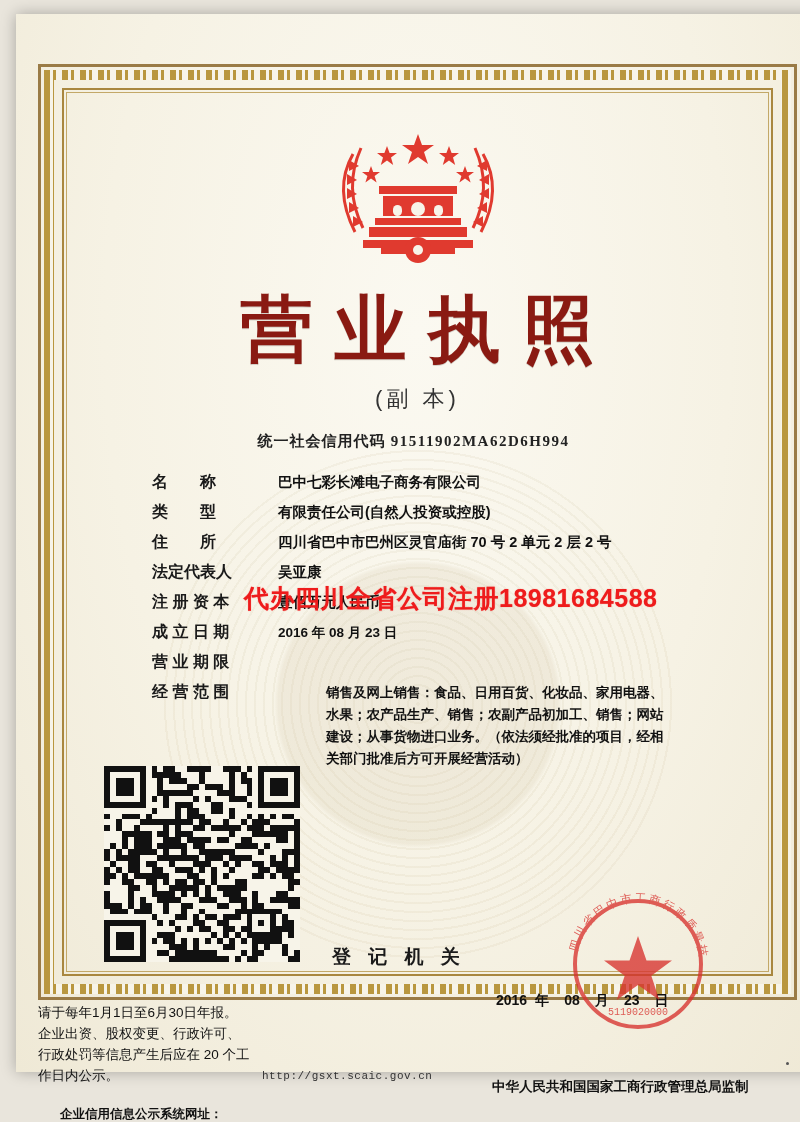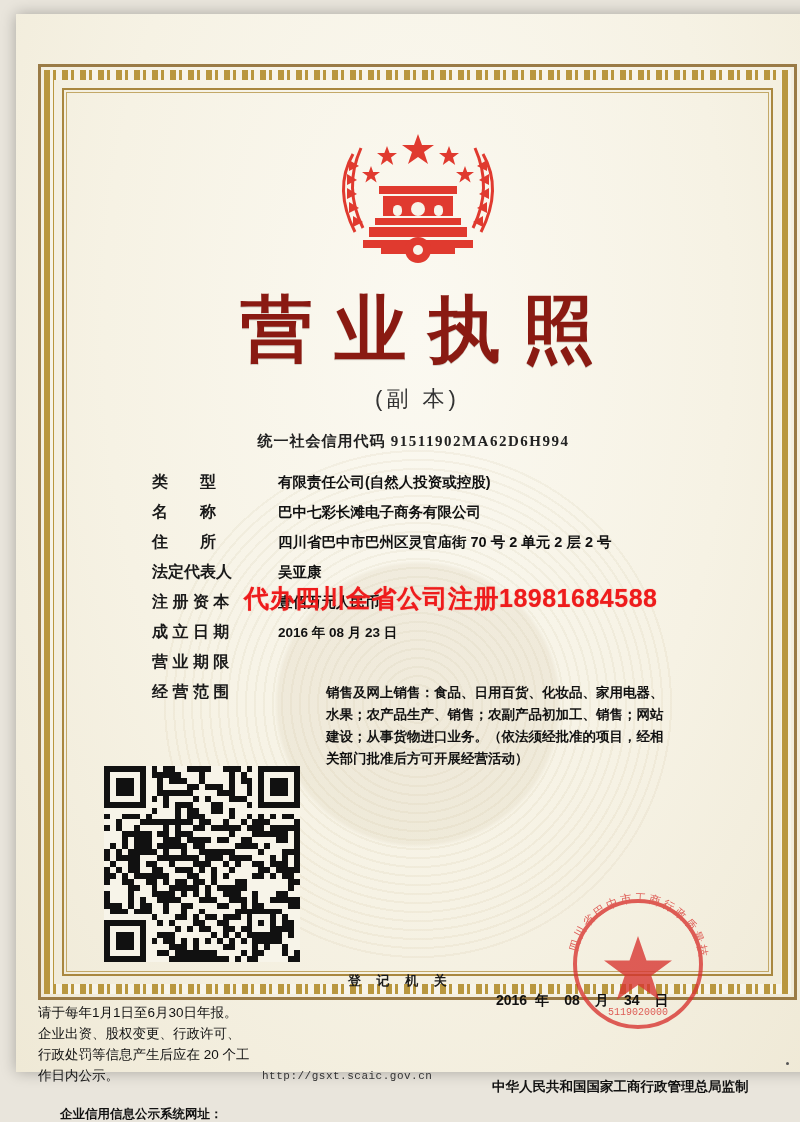--- a/index.html
+++ b/index.html
@@ -76,22 +76,22 @@
   .value{
     font-size:14.5px;color:#111;line-height:21px;font-weight:bold;
     flex:1;padding-left:8px;
   }
   .value.small{font-size:13.5px;font-weight:bold;}
   .value.scope{font-size:13.5px;line-height:22px;font-weight:bold;width:392px;margin-left:48px;}
   
   .qr{position:absolute;left:88px;top:752px;width:196px;height:196px;}
   
   .registry{
-    position:absolute;left:332px;top:930px;font-size:13px;font-weight:bold;
-    letter-spacing:6px;color:#1a1a1a;margin-top:28px;
+    position:absolute;left:316px;top:930px;font-size:19px;font-weight:bold;
+    letter-spacing:6px;color:#1a1a1a;
   }
   .datebar{
     position:absolute;left:480px;top:978px;font-size:14px;color:#111;font-weight:bold;
   }
   .datebar .d{display:inline-block;min-width:30px;text-align:center;}
   .datebar .u{display:inline-block;margin:0 4px;}
   
   .seal{position:absolute;left:540px;top:868px;width:164px;height:164px;opacity:.78;}
   
   .adtext{
@@ -186,26 +186,26 @@
   <div class="title">营业执照</div>
   <div class="subtitle">(副 本)</div>
 
   <div class="credit-code">
     <span>统一社会信用代码</span>
     <span class="num">91511902MA62D6H994</span>
   </div>
 
   <div class="fields">
     <div class="row">
+      <div class="label">名　　称</div>
+      <div class="value">巴中七彩长滩电子商务有限公司</div>
+    </div>
+    <div class="row">
       <div class="label">类　　型</div>
       <div class="value">有限责任公司(自然人投资或控股)</div>
-    </div>
-    <div class="row">
-      <div class="label">名　　称</div>
-      <div class="value">巴中七彩长滩电子商务有限公司</div>
     </div>
     <div class="row">
       <div class="label">住　　所</div>
       <div class="value">四川省巴中市巴州区灵官庙街 70 号 2 单元 2 层 2 号</div>
     </div>
     <div class="row">
       <div class="label">法定代表人</div>
       <div class="value">吴亚康</div>
     </div>
     <div class="row">
@@ -796,21 +796,21 @@
     </svg>
   </div>
 
   <div class="registry">登 记 机 关</div>
 
   <div class="datebar">
     <span class="d">2016</span>
     <span class="u">年</span>
     <span class="d">08</span>
     <span class="u">月</span>
-    <span class="d">34</span>
+    <span class="d">23</span>
     <span class="u">日</span>
   </div>
 
   <div class="seal">
     <svg viewBox="0 0 164 164" width="164" height="164">
       <defs>
         <path id="sealArc" d="M82,82 m-62,0 a62,62 0 1,1 124,0" transform="rotate(0 82 82)" fill="none"></path>
         <path id="sealArcTxt" d="M 20 82 A 62 62 0 1 1 144 82" fill="none"></path>
       </defs>
       <circle cx="82" cy="82" r="63" fill="none" stroke="#d8332f" stroke-width="4"></circle>

